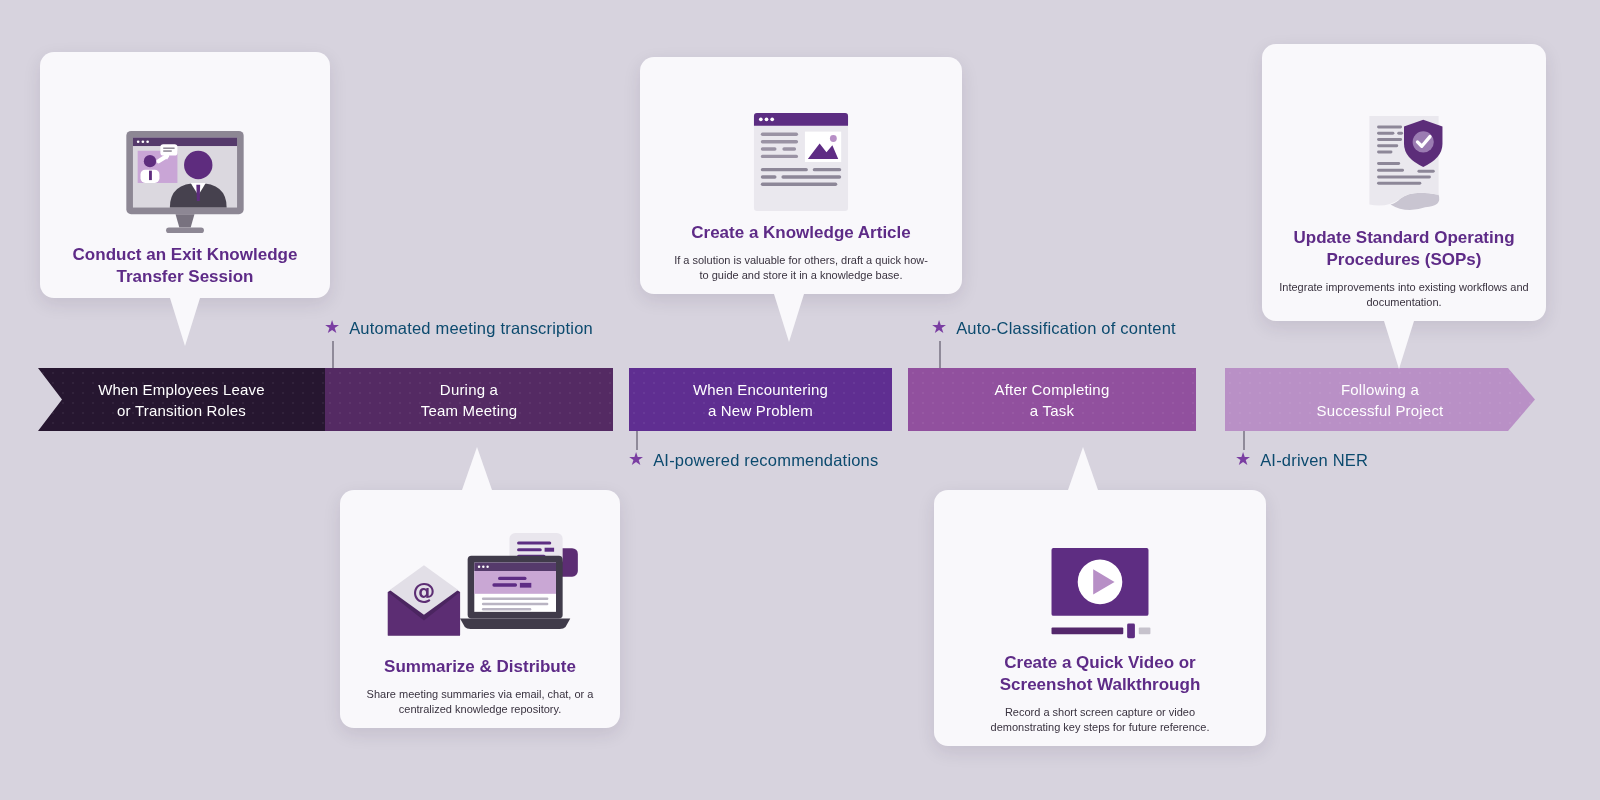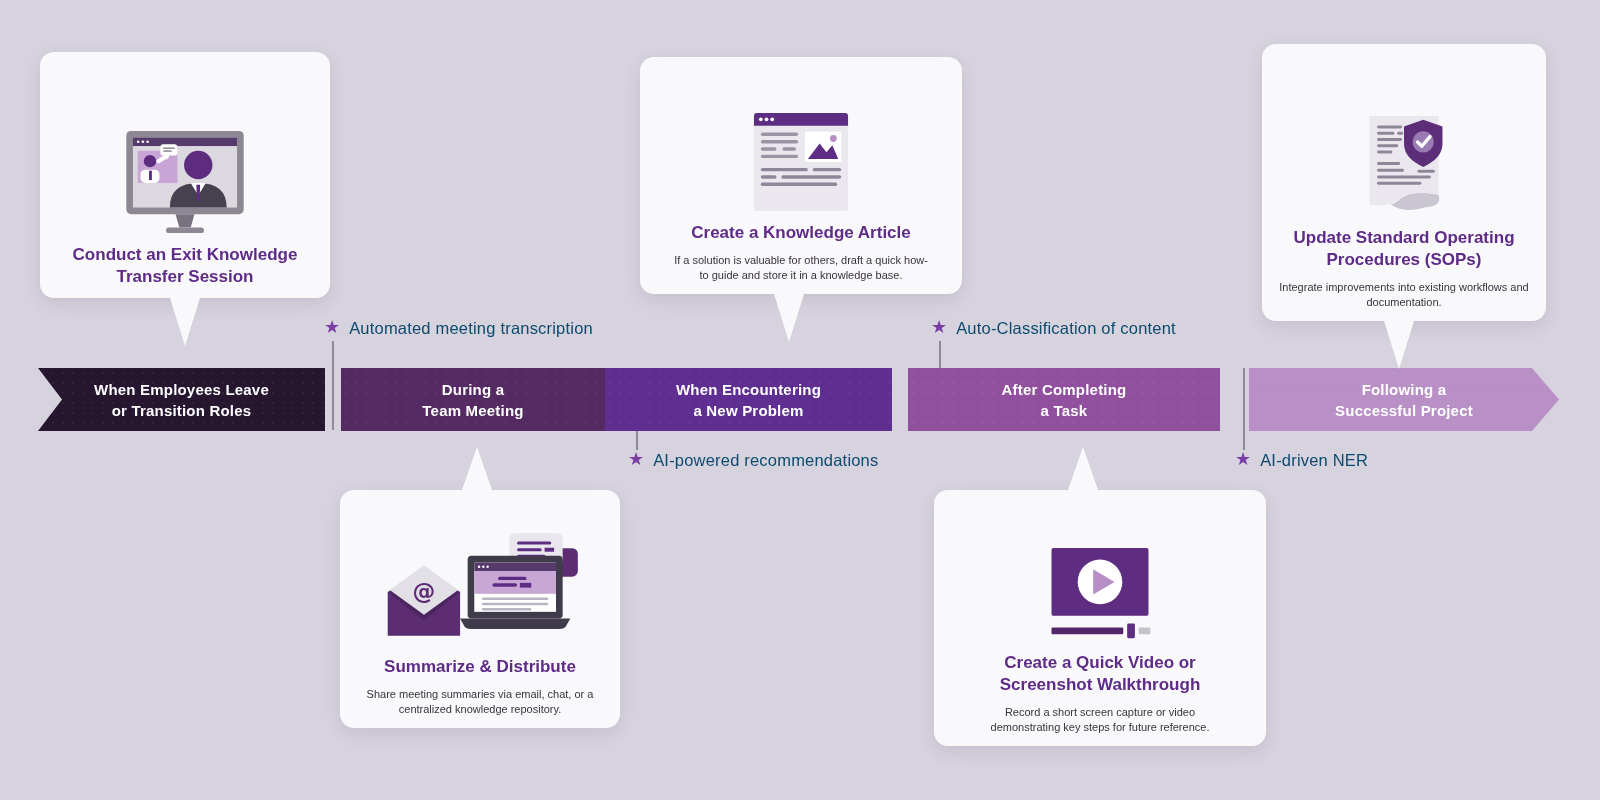--- a/index.html
+++ b/index.html
@@ -55,31 +55,31 @@
   .timeline{
     position:absolute;
     left:38px;top:368px;height:63px;
     display:flex;
   }
   .stage{
     height:100%;
     display:flex;align-items:center;justify-content:center;
     text-align:center;
     color:#ffffff;
-    font-size:15px;font-weight:bold;
+    font-size:15px;font-weight:normal;
     line-height:1.4;
     white-space:pre-line;
     letter-spacing:0.2px;
     background-image:radial-gradient(rgba(255,255,255,0.05) 1px, transparent 1px);
     background-size:10px 10px;
   }
   .stage-1{width:287px;clip-path:polygon(0 0,100% 0,100% 100%,0 100%,24px 50%);}
-  .stage-2{width:264px;margin-left:16px;}
-  .stage-3{width:287px;}
-  .stage-4{width:312px;margin-left:16px;}
+  .stage-2{width:288px;margin-left:0;}
+  .stage-3{width:263px;margin-left:16px;}
+  .stage-4{width:288px;margin-left:16px;}
   .stage-5{width:310px;margin-left:29px;
     clip-path:polygon(0 0,calc(100% - 27px) 0,100% 50%,calc(100% - 27px) 100%,0 100%);}
   
   .connector{
     position:absolute;width:2px;background:#8f8a99;
   }
   .annotation{
     position:absolute;
     display:flex;align-items:center;gap:9px;
     height:22px;

